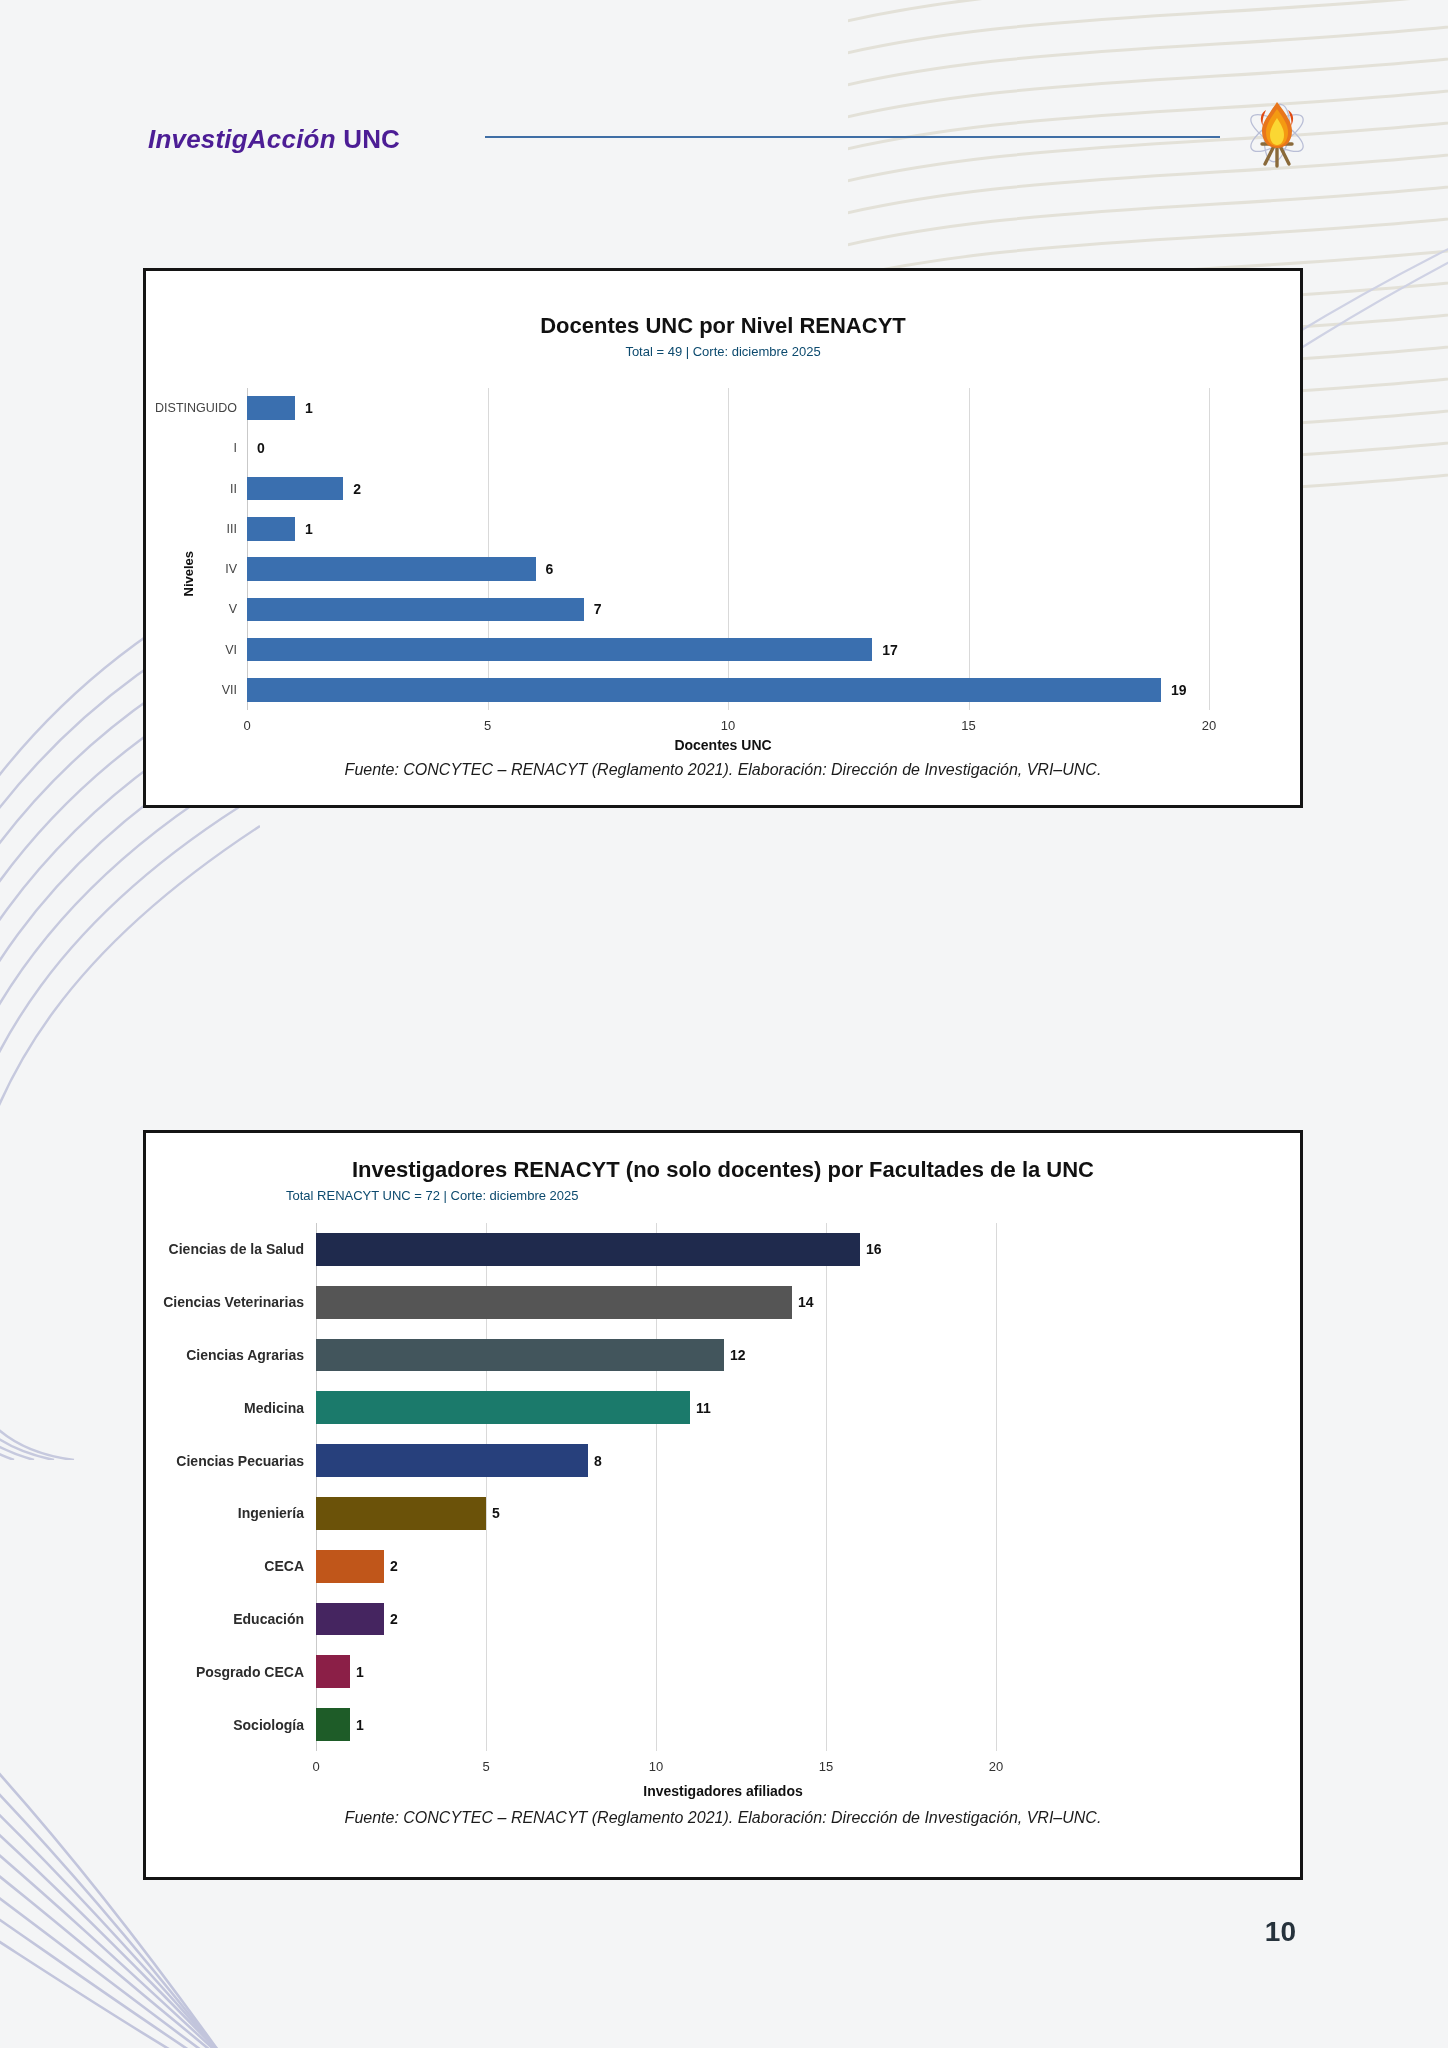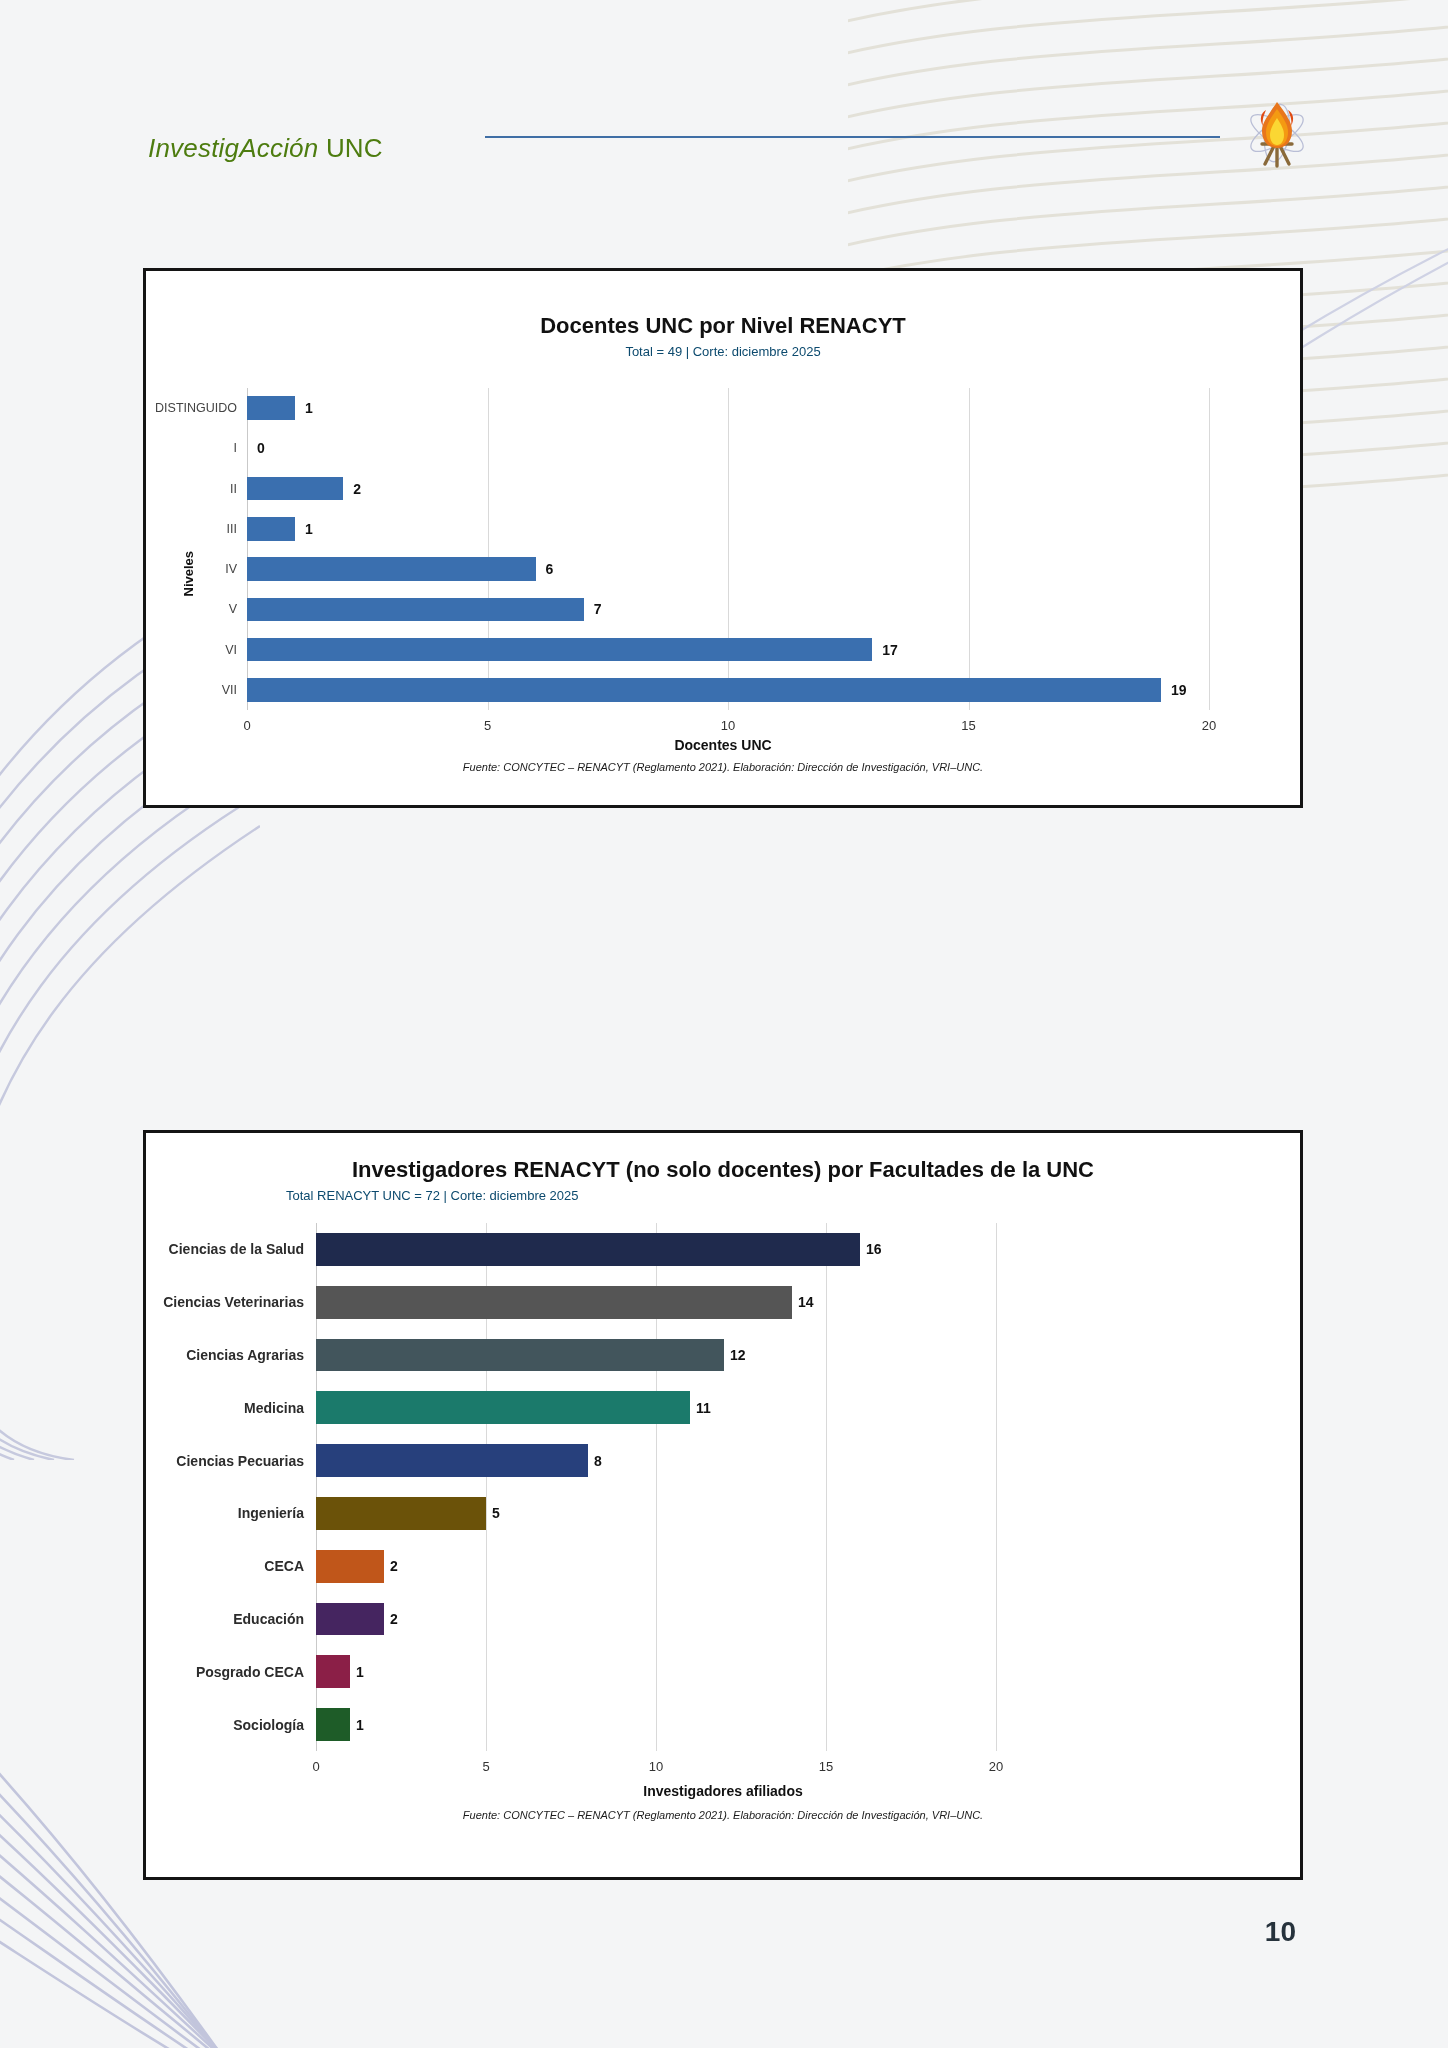--- a/index.html
+++ b/index.html
@@ -24,22 +24,22 @@
   }
   #deco-midleft {
     top:560px; left:-300px; width:560px; height:900px; overflow:hidden;
   }
 
   
   #header {
     position:absolute; top:118px; left:0; width:1448px; height:60px;
   }
   #brand {
-    position:absolute; left:148px; top:15px;
-    font-size:26px; font-weight:400; color:#4d7c0f;
+    position:absolute; left:148px; top:6px;
+    font-size:26px; font-weight:700; color:#4c1d95;
     letter-spacing:.2px; white-space:nowrap;
   }
   #brand .ital { font-style:italic; }
   #header-rule {
     position:absolute; left:485px; top:18px; width:735px; height:0;
     border-top:2px solid #3f6ea5;
   }
   #logo-wrap { position:absolute; left:1232px; top:-30px; width:90px; height:90px; }
 
   
@@ -64,21 +64,21 @@
   }
   .axis-title-y {
     position:absolute;
     transform:rotate(-90deg);
     transform-origin:center center;
     font-size:13px; font-weight:700; color:#111;
     white-space:nowrap;
   }
   .source-note {
     position:absolute; width:100%; text-align:center;
-    font-size:11px; font-style:italic; color:#1b1b1b;
+    font-size:16px; font-style:italic; color:#1b1b1b;
   }
 
   .gridline { position:absolute; top:0; width:1px; background:#d9d9d9; }
   .axisline-v { position:absolute; top:0; width:1px; background:#c9c9c9; }
   .tick-label {
     position:absolute; font-size:13px; color:#333;
     transform:translateX(-50%); text-align:center;
   }
   .cat-label {
     position:absolute; right:0; font-size:12.5px; color:#444;

